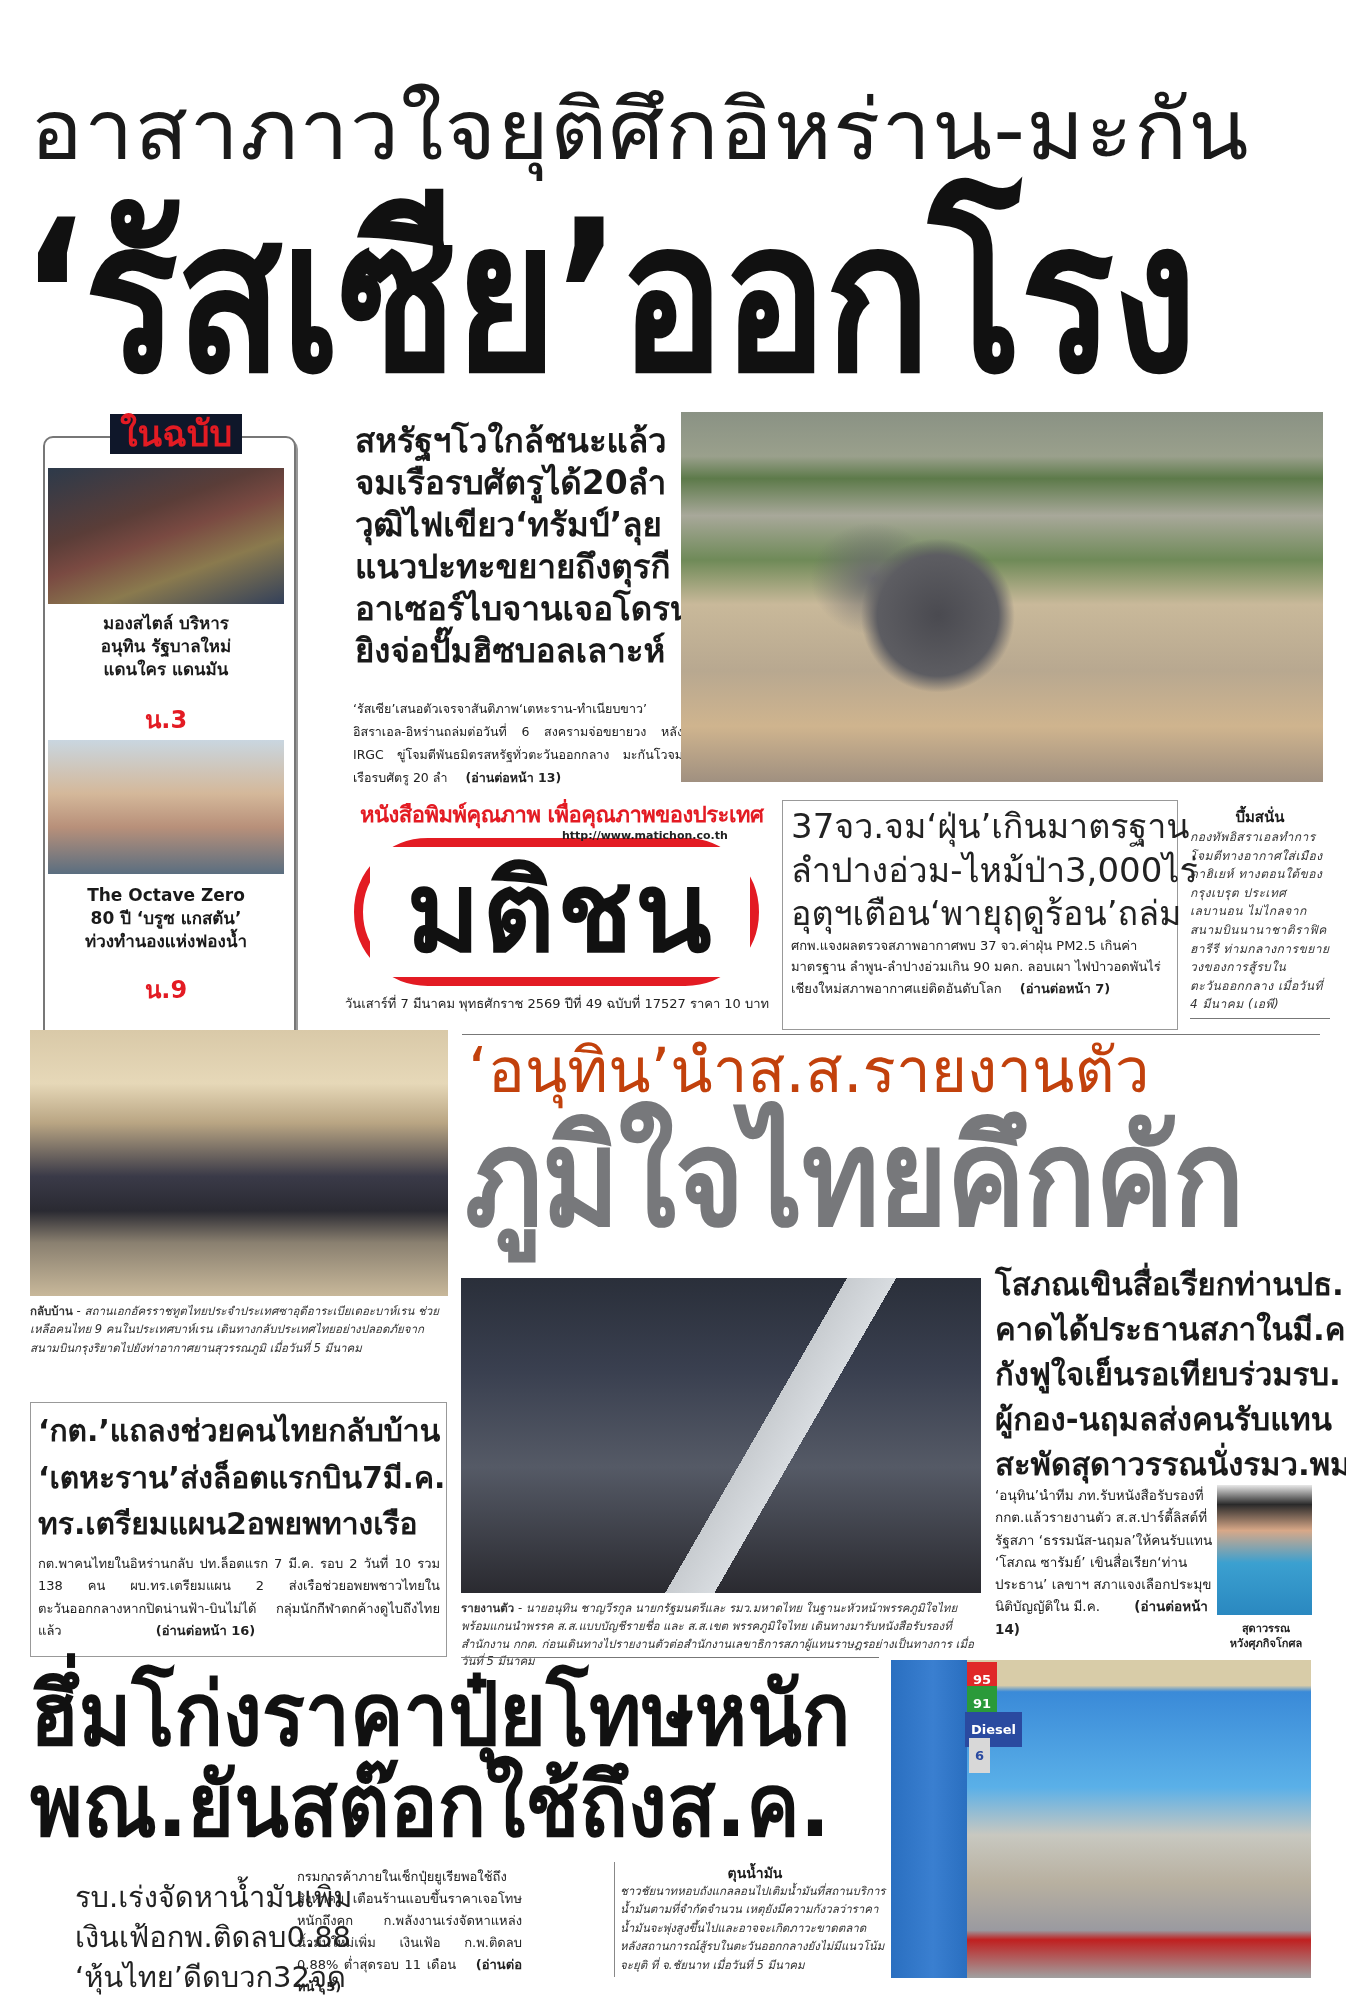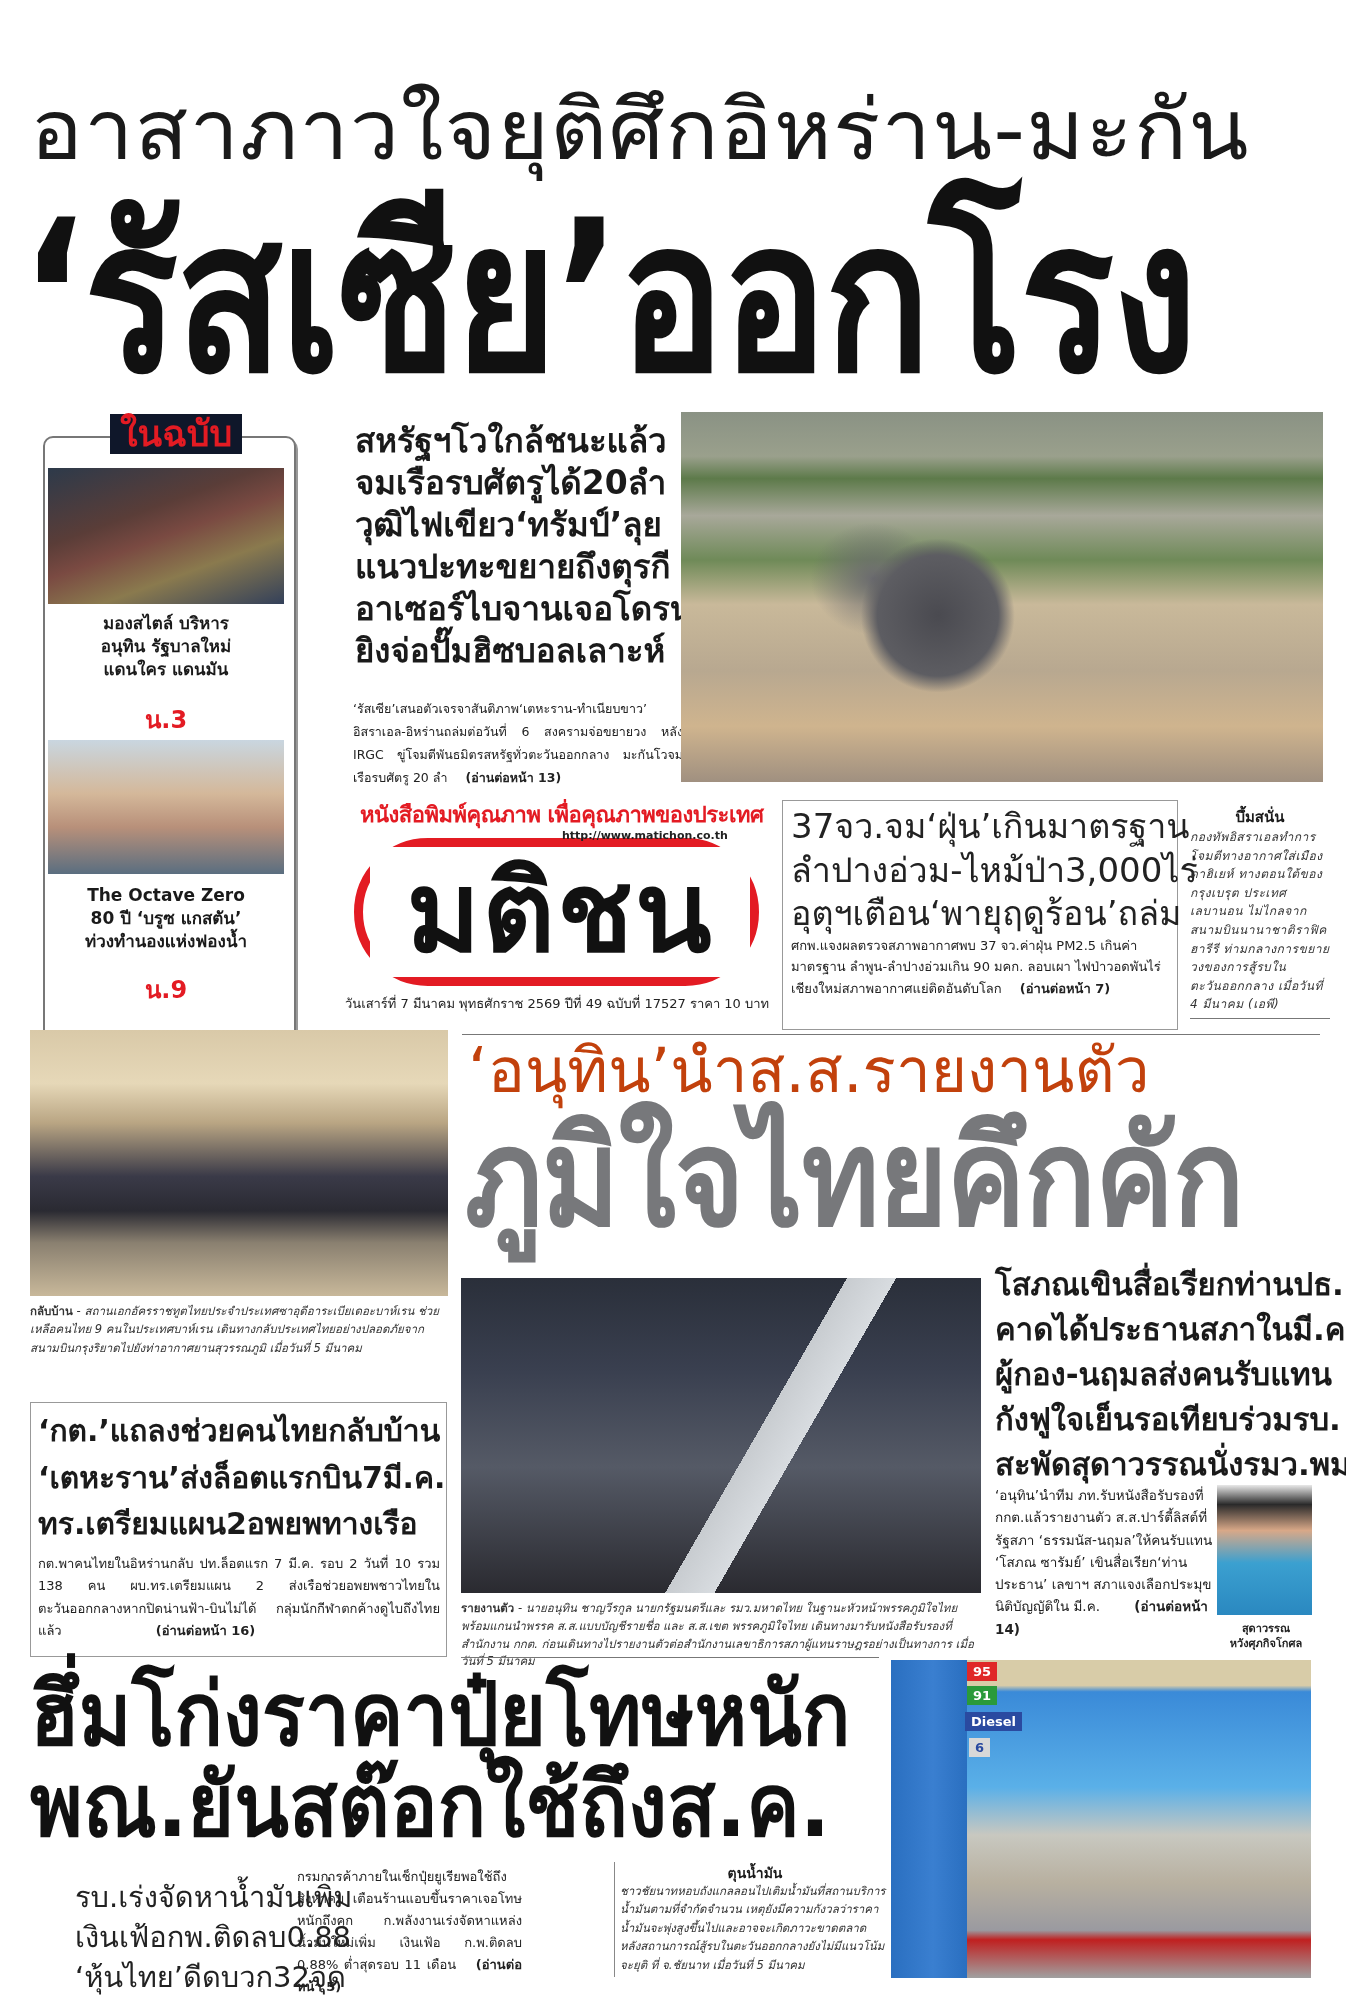--- a/index.html
+++ b/index.html
@@ -77,21 +77,21 @@
   .fert-hl div { white-space: nowrap; transform: scaleY(1.1); transform-origin: left top; }
   .fert-sub { left: 30px; top: 1877px; width: 270px; font-size: 29px; line-height: 1.38; color: #222; margin-left: 45px; }
   .fert-sub div { white-space: nowrap; }
   .fert-body { left: 297px; top: 1866px; width: 225px; font-size: 13px; line-height: 1.7; color: #222; text-align: justify; }
   .fuel-title { left: 620px; top: 1862px; width: 270px; text-align: center; font-weight: bold; font-size: 14px; }
   .fuel-cap { left: 620px; top: 1882px; width: 270px; font-size: 11.5px; line-height: 1.6; font-style: italic; color: #333; }
   .vline { background: #888; width: 1px; }
   .gas-photo { left: 891px; top: 1660px; width: 420px; height: 318px; background:
       linear-gradient(90deg, #2a6fc0 0%, #3a7fd0 10%, #2a6fc0 18%, transparent 18%),
       linear-gradient(180deg, #d8cca8 0%, #d8cca8 8%, #3a8ad8 10%, #5ab0e8 40%, #c8c8c0 55%, #b8b0a0 70%, #9a9aa0 85%, #c02020 88%, #a0a0a0 100%); }
-  .gas-label { position: absolute; font-size: 13px; font-weight: bold; color: #fff; padding: 2px 6px; }
+  .gas-label { position: absolute; font-size: 13px; font-weight: bold; color: #fff; padding: 10px 6px; }
 </style>
 </head>
 <body>
 
 <div class="abs hl-top">อาสาภาวใจยุติศึกอิหร่าน-มะกัน</div>
 <div class="abs hl-main">‘รัสเซีย’ออกโรง</div>
 
 <div class="abs inbox"></div>
 <div class="abs inbox-title">ในฉบับ</div>
 <div class="abs in-photo1"></div>
@@ -165,22 +165,22 @@
 <div class="abs bjt-hl1">‘อนุทิน’นำส.ส.รายงานตัว</div>
 <div class="abs bjt-hl2">ภูมิใจไทยคึกคัก</div>
 <div class="abs esc-photo"></div>
 <div class="abs esc-cap">
   <b>รายงานตัว</b><span> - นายอนุทิน ชาญวีรกูล นายกรัฐมนตรีและ รมว.มหาดไทย ในฐานะหัวหน้าพรรคภูมิใจไทย พร้อมแกนนำพรรค ส.ส.แบบบัญชีรายชื่อ และ ส.ส.เขต พรรคภูมิใจไทย เดินทางมารับหนังสือรับรองที่สำนักงาน กกต. ก่อนเดินทางไปรายงานตัวต่อสำนักงานเลขาธิการสภาผู้แทนราษฎรอย่างเป็นทางการ เมื่อวันที่ 5 มีนาคม</span>
 </div>
 
 <div class="abs bjt-sub">
   <div>โสภณเขินสื่อเรียกท่านปธ.</div>
   <div>คาดได้ประธานสภาในมี.ค.</div>
+  <div>กังฟูใจเย็นรอเทียบร่วมรบ.</div>
   <div>ผู้กอง-นฤมลส่งคนรับแทน</div>
-  <div>กังฟูใจเย็นรอเทียบร่วมรบ.</div>
   <div>สะพัดสุดาวรรณนั่งรมว.พม.</div>
 </div>
 <div class="abs bjt-body">
   <span>‘อนุทิน’นำทีม ภท.รับหนังสือรับรองที่ กกต.แล้วรายงานตัว ส.ส.ปาร์ตี้ลิสต์ที่รัฐสภา ‘ธรรมนัส-นฤมล’ให้คนรับแทน ‘โสภณ ซารัมย์’ เขินสื่อเรียก‘ท่านประธาน’ เลขาฯ สภาแจงเลือกประมุขนิติบัญญัติใน มี.ค.</span>
   <span class="more" style="margin-left:30px">(อ่านต่อหน้า 14)</span>
 </div>
 <div class="abs mp-photo"></div>
 <div class="abs mp-cap">
   <div>สุดาวรรณ</div>
   <div>หวังศุภกิจโกศล</div>

